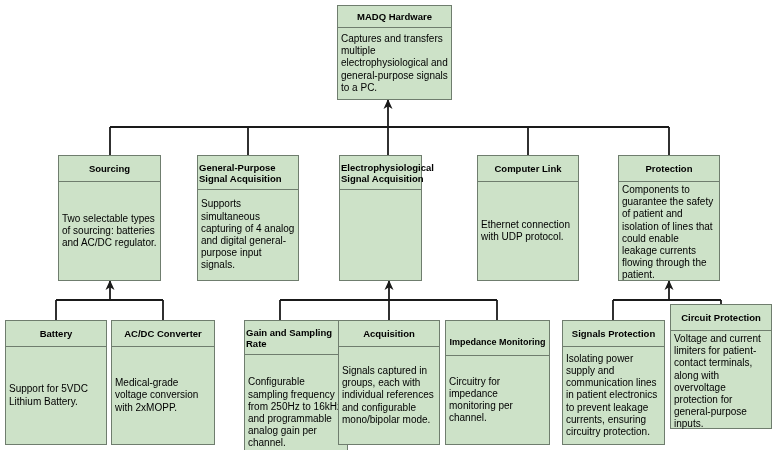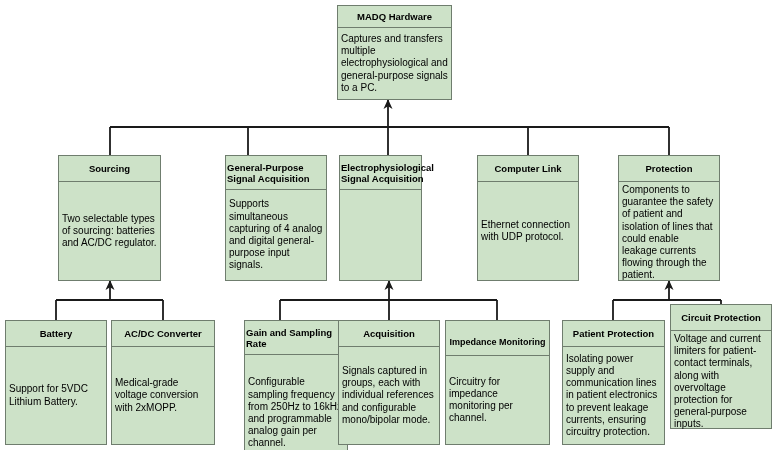--- a/index.html
+++ b/index.html
@@ -89,21 +89,21 @@
 
   <div class="node band-1" style="left:58px;top:155px;width:103px;height:126px;">
     <div class="node-title">
       <span class="title-text">Sourcing</span>
     </div>
     <div class="node-body">
       <div class="body-text">Two selectable types of sourcing: batteries and AC/DC regulator.</div>
     </div>
   </div>
 
-  <div class="node band-2" style="left:197px;top:155px;width:102px;height:126px;margin-left:28px;">
+  <div class="node band-2" style="left:197px;top:155px;width:102px;height:126px;">
     <div class="node-title">
       <span class="title-text">General-Purpose Signal Acquisition</span>
     </div>
     <div class="node-body">
       <div class="body-text">Supports simultaneous capturing of 4 analog and digital general-purpose input signals.</div>
     </div>
   </div>
 
   <div class="node band-2" style="left:339px;top:155px;width:83px;height:126px;">
     <div class="node-title">
@@ -169,21 +169,21 @@
     <div class="node-title">
       <span class="title-text">Impedance Monitoring</span>
     </div>
     <div class="node-body">
       <div class="body-text">Circuitry for impedance monitoring per channel.</div>
     </div>
   </div>
 
   <div class="node band-1" style="left:562px;top:320px;width:103px;height:125px;">
     <div class="node-title">
-      <span class="title-text">Patient Protection</span>
+      <span class="title-text">Signals Protection</span>
     </div>
     <div class="node-body">
       <div class="body-text">Isolating power supply and communication lines in patient electronics to prevent leakage currents, ensuring circuitry protection.</div>
     </div>
   </div>
 
   <div class="node band-1" style="left:670px;top:304px;width:102px;height:125px;">
     <div class="node-title">
       <span class="title-text">Circuit Protection</span>
     </div>

